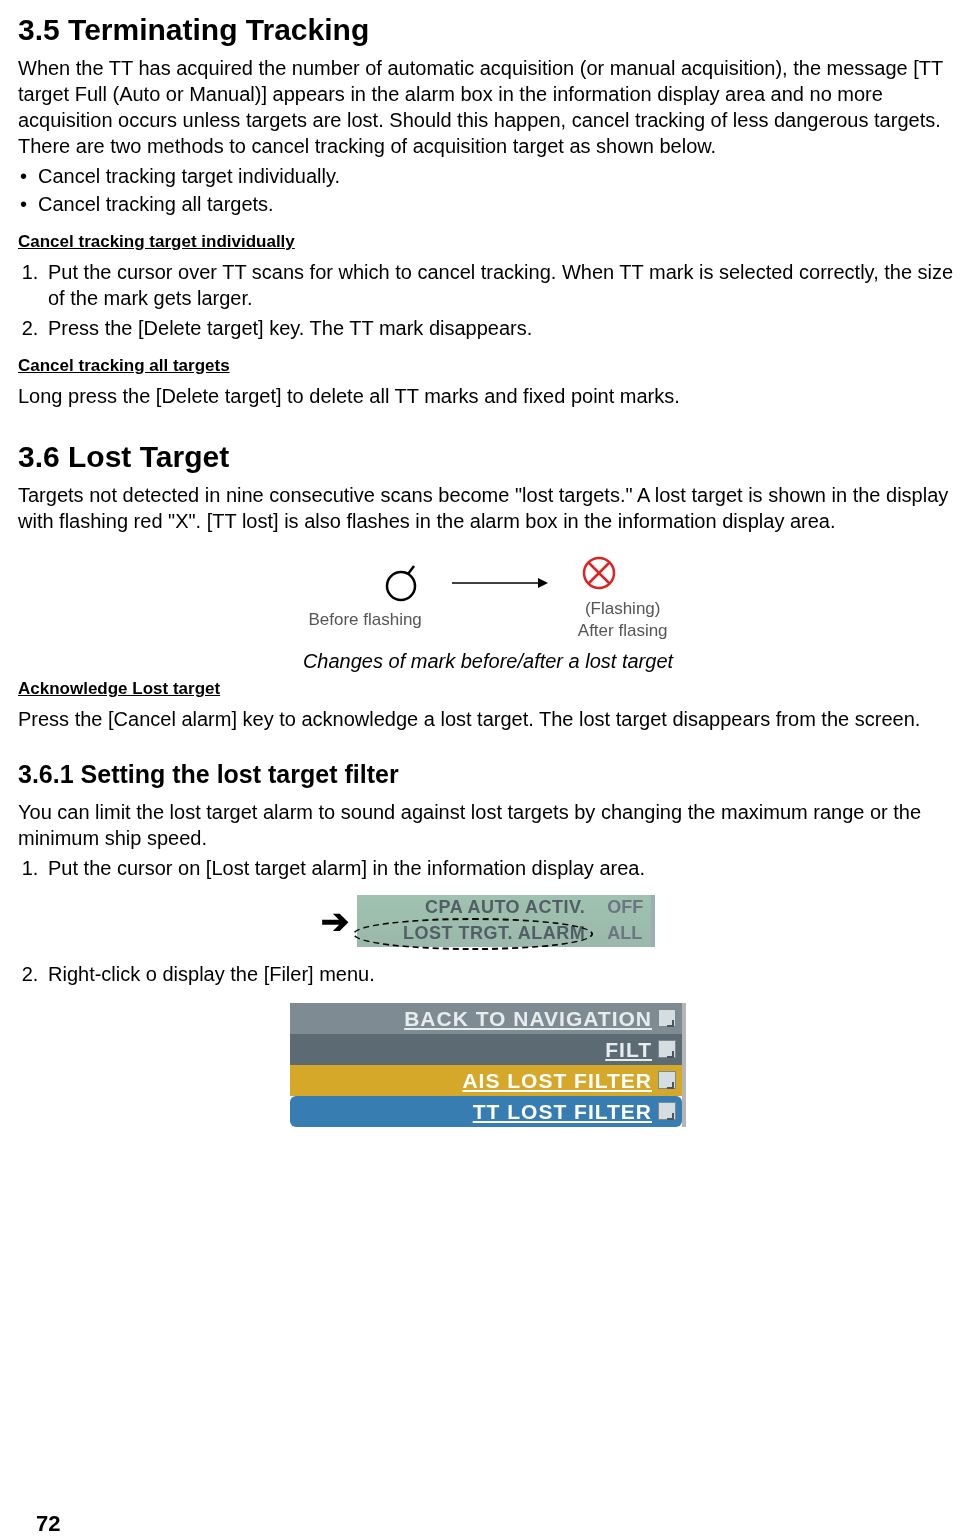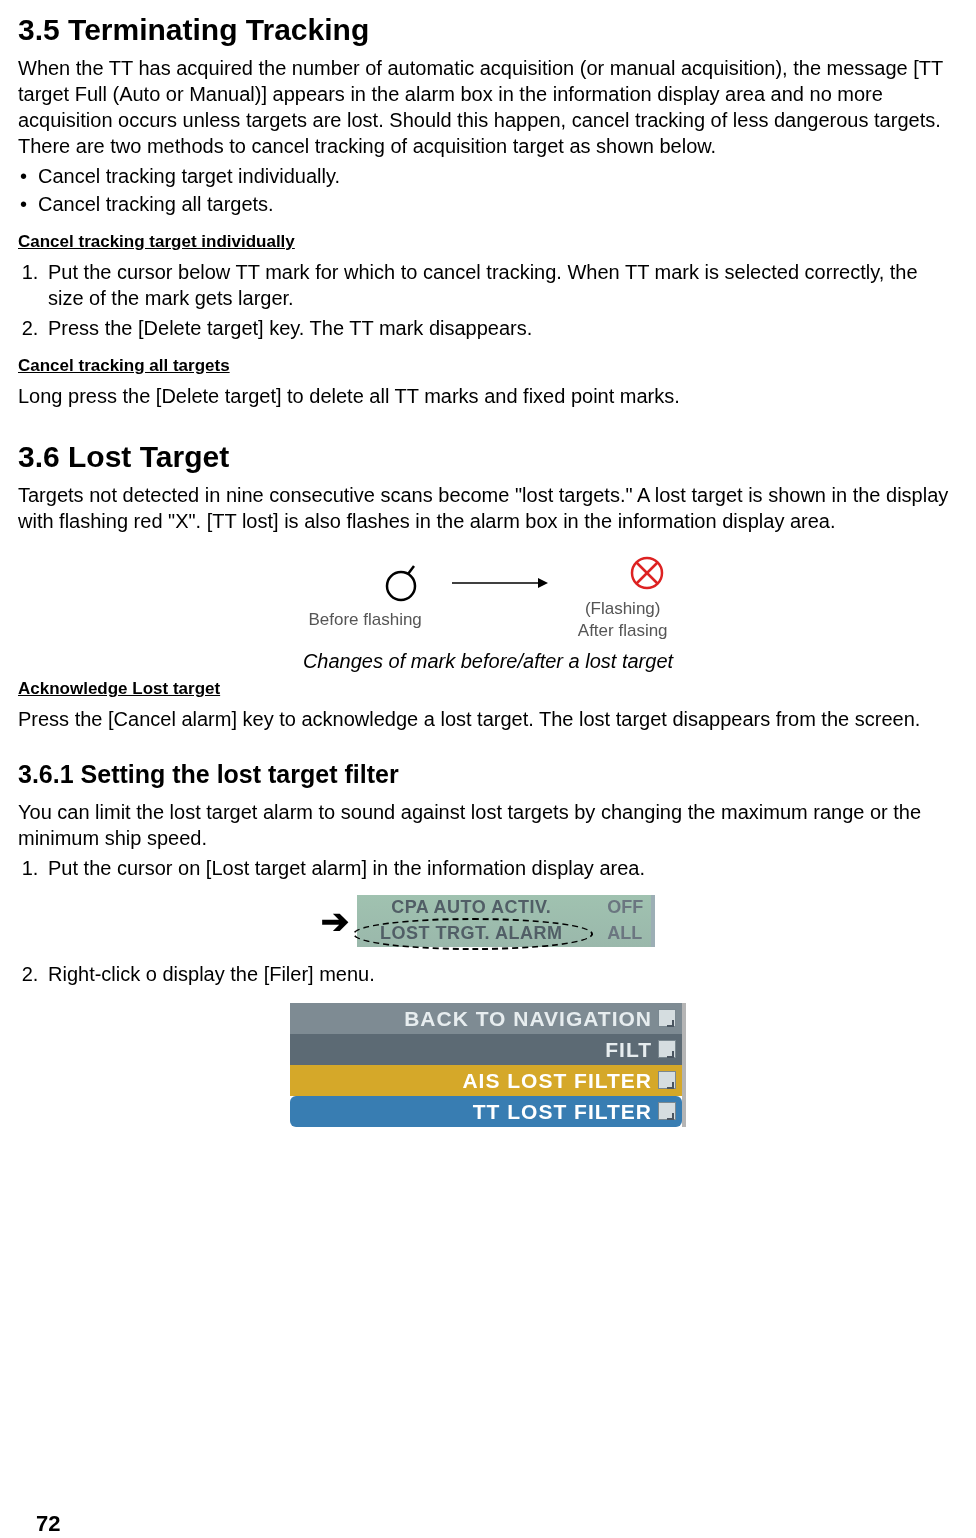--- a/index.html
+++ b/index.html
@@ -65,21 +65,21 @@
       margin: 18px 0 6px 0;
     }
     .before-mark {
       display: flex;
       flex-direction: column;
       align-items: flex-end;
     }
     .after-mark {
       display: flex;
       flex-direction: column;
-      align-items: flex-end;
+      align-items: flex-start;
     }
     .mark-label {
       font-size: 17px;
       color: #555;
       text-align: center;
       margin-top: 4px;
     }
     .arrow-svg {
       margin-top: -28px;
     }
@@ -119,21 +119,21 @@
       align-items: center;
       font-family: Arial, sans-serif;
       font-weight: bold;
       height: 26px;
     }
     .radar-label {
       color: #515e66;
       letter-spacing: 0.5px;
       font-size: 18px;
       width: 246px;
-      text-align: center;
+      text-align: right;
       padding-right: 18px;
     }
     .radar-label-highlight {
       position: relative;
     }
     .radar-value {
       color: #6b7680;
       font-size: 18px;
       width: 48px;
       padding-left: 4px;
@@ -165,20 +165,21 @@
       font-weight: bold;
       font-size: 21px;
       height: 31px;
       padding-right: 6px;
       letter-spacing: 1px;
     }
     .menu-row .label {
       flex: 1;
       text-align: right;
       padding-right: 6px;
+      text-decoration: underline;
     }
     .menu-check {
       width: 18px;
       height: 18px;
       background: #d5dde0;
       border: 1px solid #7a8890;
       display: inline-block;
       position: relative;
     }
     .menu-check::after {
@@ -216,21 +217,21 @@
 
 <h2>3.5  Terminating Tracking</h2>
 <p>When the TT has acquired the number of automatic acquisition (or manual acquisition), the message [TT target Full (Auto or Manual)] appears in the alarm box in the information display area and no more acquisition occurs unless targets are lost. Should this happen, cancel tracking of less dangerous targets. There are two methods to cancel tracking of acquisition target as shown below.</p>
 <ul class="bullet-list">
   <li>Cancel tracking target individually.</li>
   <li>Cancel tracking all targets.</li>
 </ul>
 
 <div class="underline-heading">Cancel tracking target individually</div>
 <ol>
-  <li>Put the cursor below TT mark for which to cancel tracking. When TT mark is selected correctly, the size of the mark gets larger.</li>
+  <li>Put the cursor over TT scans for which to cancel tracking. When TT mark is selected correctly, the size of the mark gets larger.</li>
   <li>Press the [Delete target] key. The TT mark disappears.</li>
 </ol>
 
 <div class="underline-heading">Cancel tracking all targets</div>
 <p class="section-gap">Long press the [Delete target] to delete all TT marks and fixed point marks.</p>
 
 <h2 class="h2-lost">3.6  Lost Target</h2>
 <p>Targets not detected in nine consecutive scans become "lost targets." A lost target is shown in the display with flashing red "X".  [TT lost] is also flashes in the alarm box in the information display area.</p>
 
 <div class="figure-diagram">

